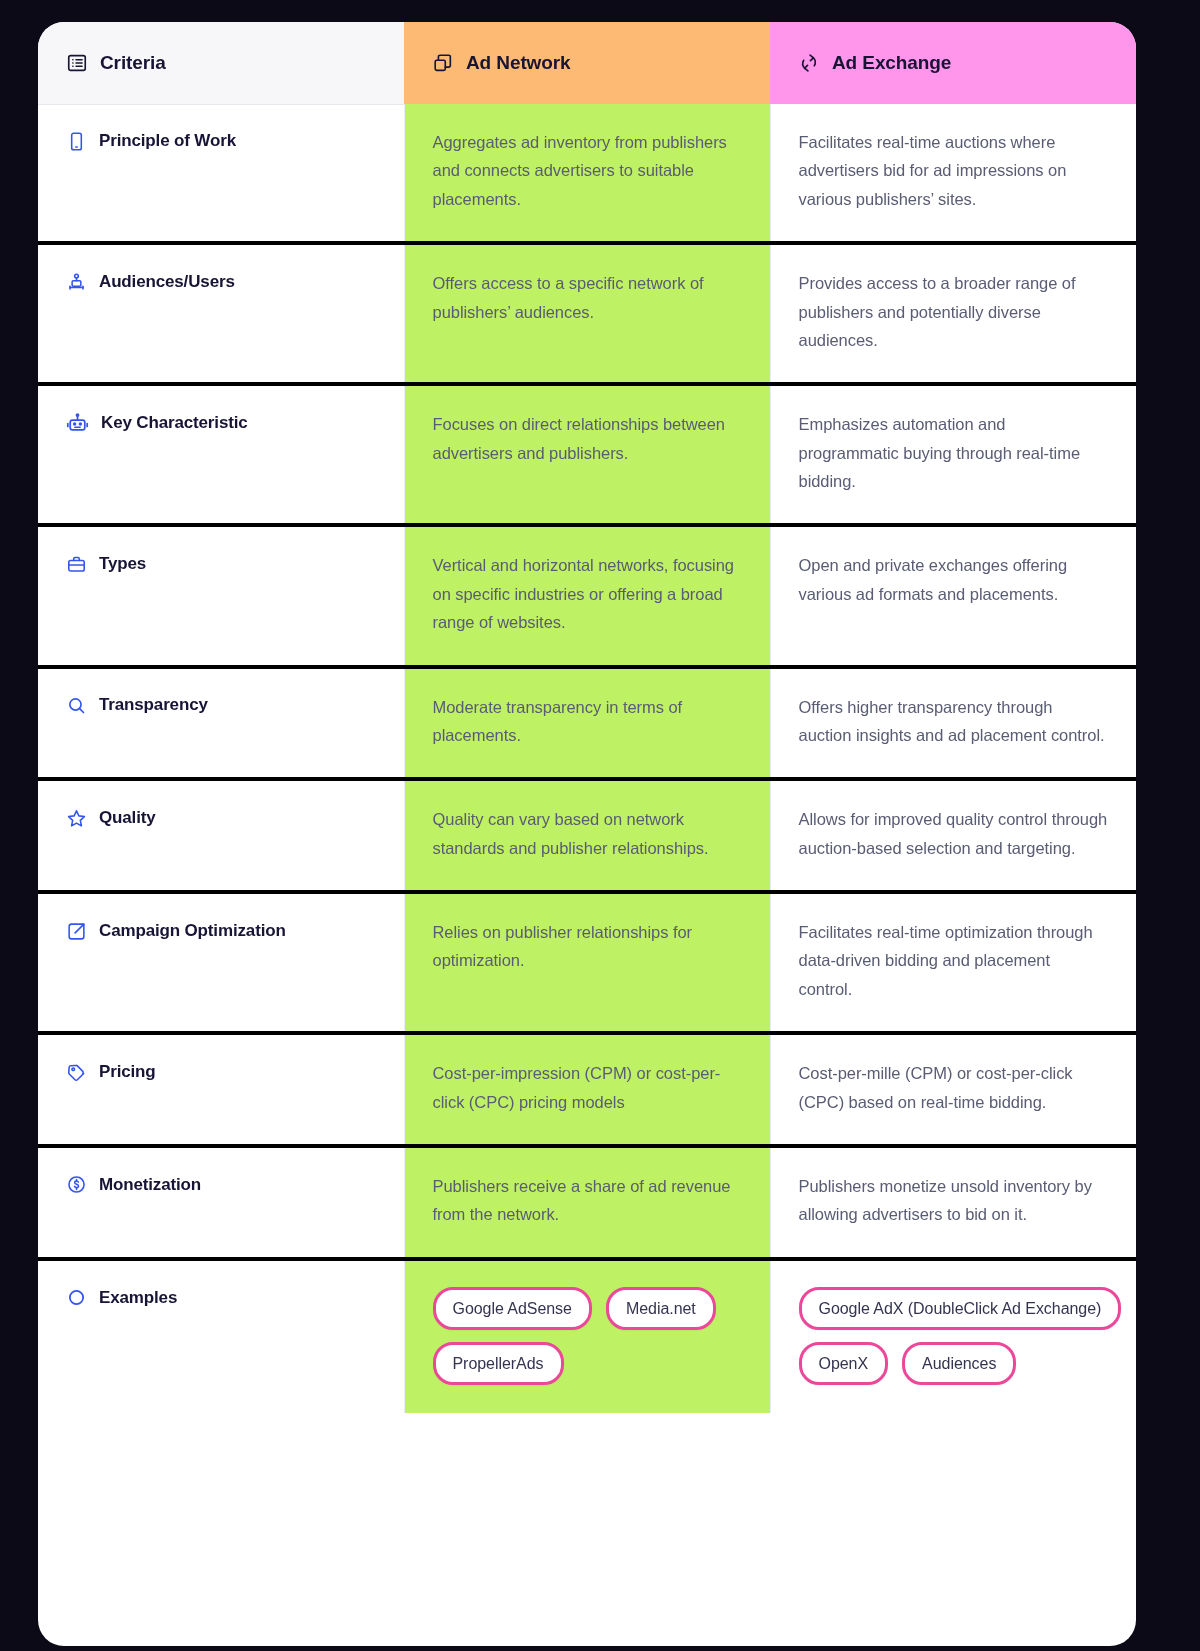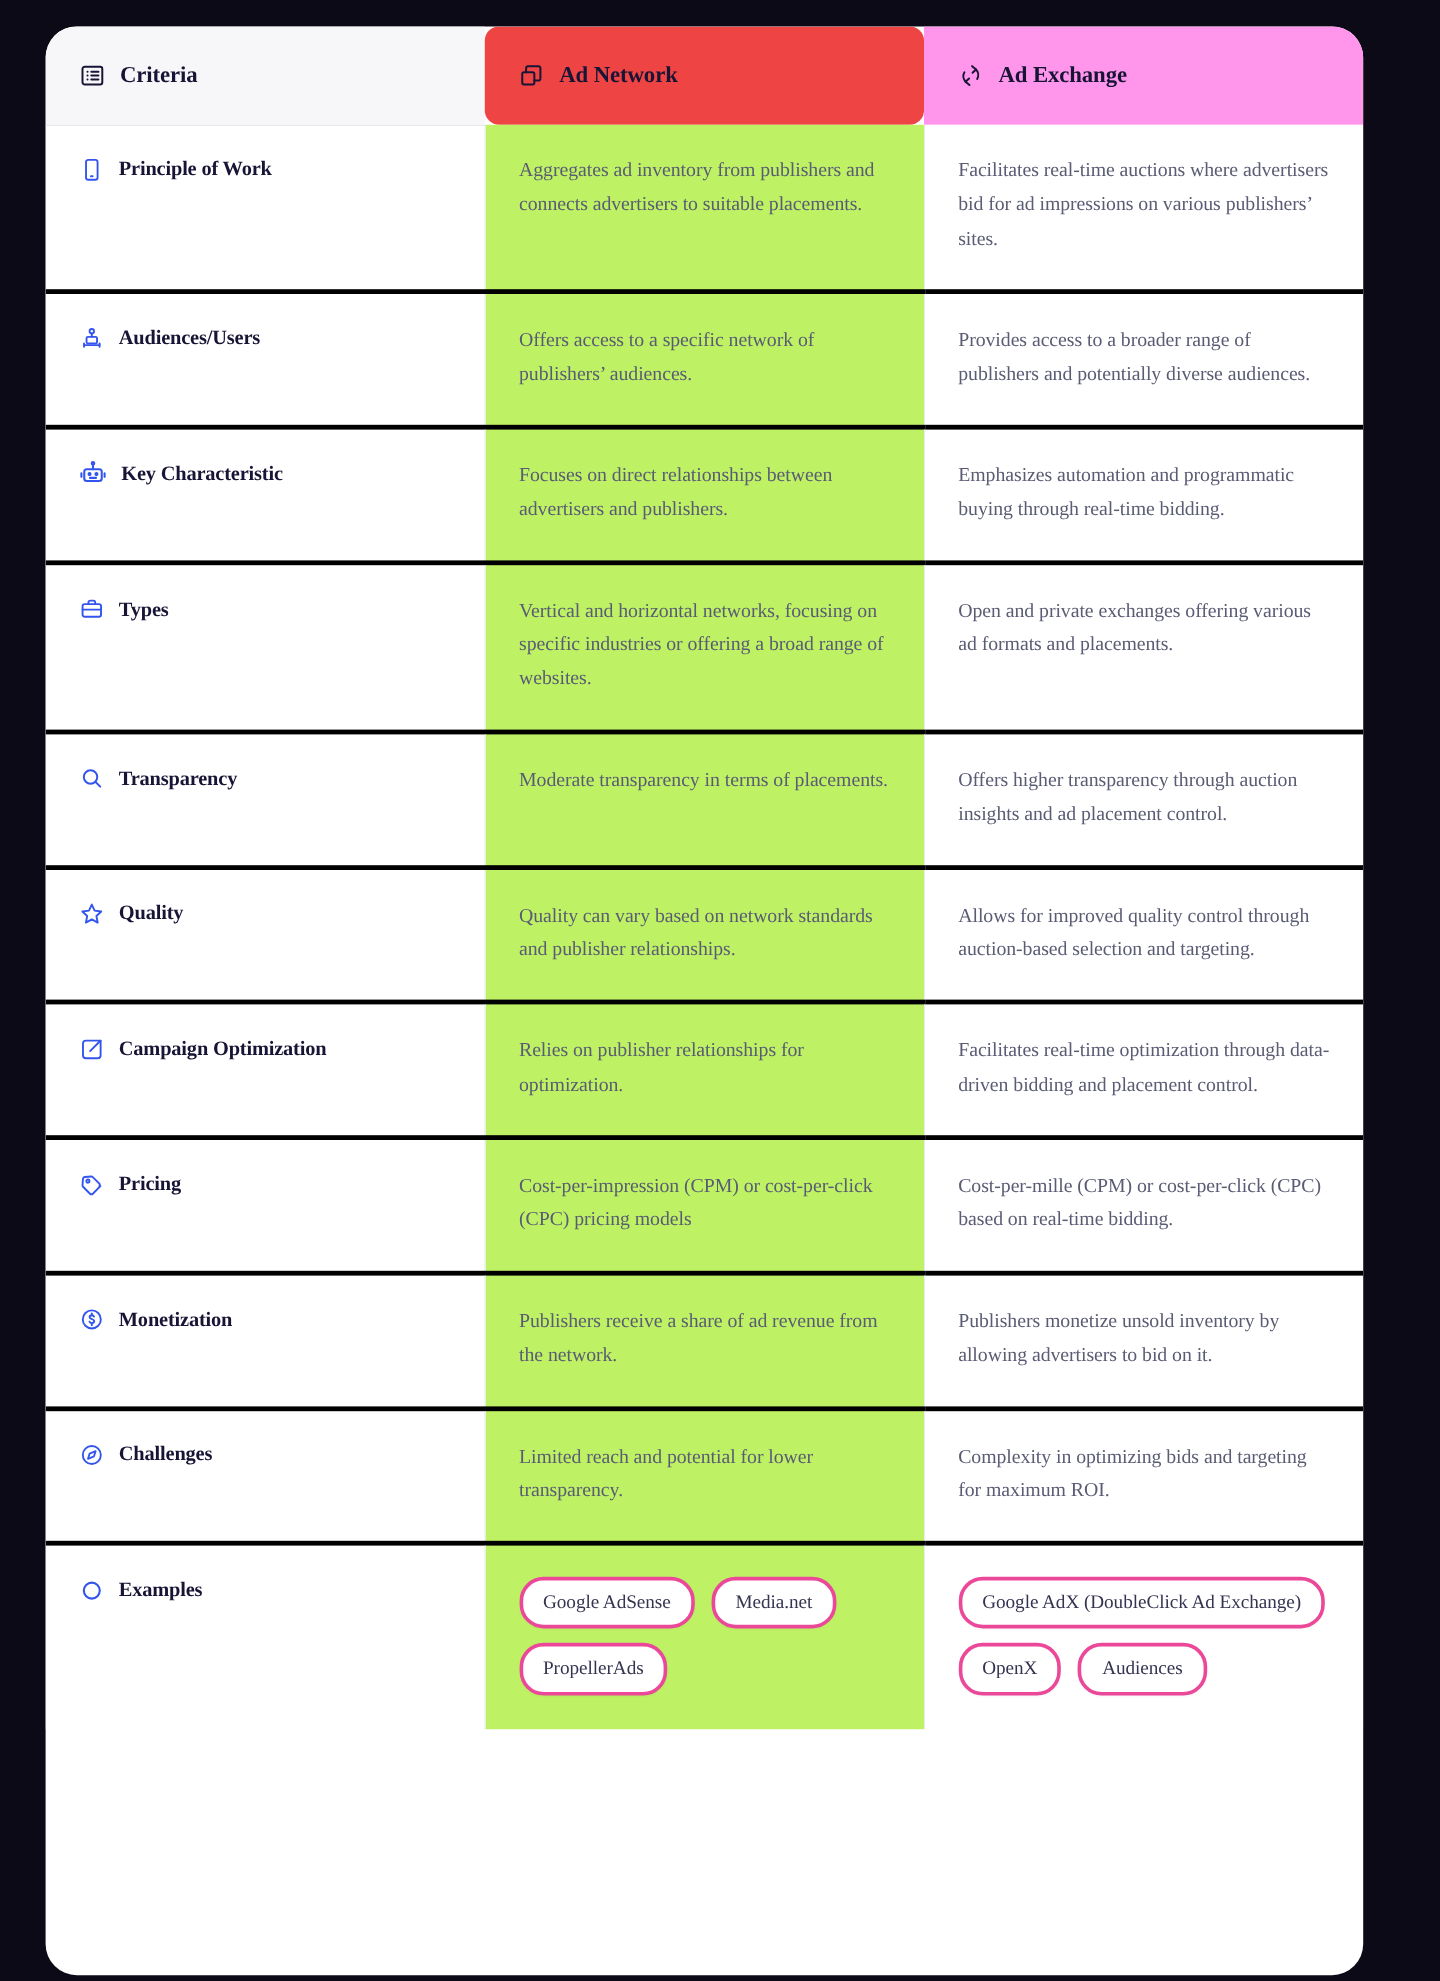--- a/index.html
+++ b/index.html
@@ -11,21 +11,20 @@
     font-family: "Liberation Sans", sans-serif;
     overflow: hidden;
   }
 
   .page {
     position: relative;
     width: 1200px;
     height: 1651px;
     background: #0b0a16;
     padding: 22px 48px 0 22px;
-    font-family: Liberation Serif, serif;
   }
 
   .card {
     position: relative;
     width: 1098px;
     height: 1624px;
     margin: 0 auto;
     background: #ffffff;
     border-radius: 26px;
     overflow: hidden;
@@ -46,21 +45,21 @@
     height: 82px;
     padding: 0 28px;
     text-align: left;
     vertical-align: middle;
     font-size: 19px;
     font-weight: 700;
     letter-spacing: -0.1px;
     color: #171435;
   }
   th.h-criteria { background: #f7f7fa; border-bottom: 1px solid #e7e7ee; }
-  th.h-network  { background: #ef4444; border-radius: 12px; }
+  th.h-network  { background: #fdba74; }
   th.h-exchange { background: #ff96ec; }
 
   .hcell {
     display: flex;
     align-items: center;
     gap: 12px;
   }
   .hcell svg { display: block; flex: 0 0 auto; }
 
   
@@ -329,35 +328,20 @@
                   <line x1="12" y1="16" x2="12" y2="17.6"></line>
                 </svg>
               </span>
               <span class="crit-label">Monetization</span>
             </div>
           </td>
           <td class="net">Publishers receive a share of ad revenue from the network.</td>
           <td class="exch">Publishers monetize unsold inventory by allowing advertisers to bid on it.</td>
         </tr>
 
-        <tr>
-          <td class="crit">
-            <div class="crit-inner">
-              <span>
-                <svg width="21" height="21" viewBox="0 0 24 24" fill="none" stroke="#3355ee" stroke-width="1.8" stroke-linecap="round" stroke-linejoin="round">
-                  <circle cx="12" cy="12" r="8.6"></circle>
-                  <path d="M15.6 8.4 9.9 10.8 8.4 15.6l5.7-2.4Z"></path>
-                </svg>
-              </span>
-              <span class="crit-label">Challenges</span>
-            </div>
-          </td>
-          <td class="net">Limited reach and potential for lower transparency.</td>
-          <td class="exch">Complexity in optimizing bids and targeting for maximum ROI.</td>
-        </tr>
 
         <tr>
           <td class="crit">
             <div class="crit-inner">
               <span>
                 <svg width="21" height="21" viewBox="0 0 24 24" fill="none" stroke="#3355ee" stroke-width="2" stroke-linecap="round" stroke-linejoin="round">
                   <circle cx="12" cy="12" r="7.6"></circle>
                 </svg>
               </span>
               <span class="crit-label">Examples</span>

